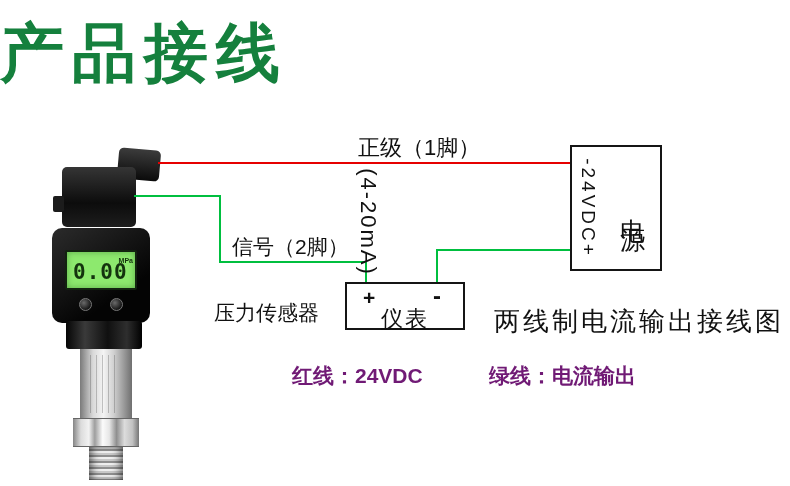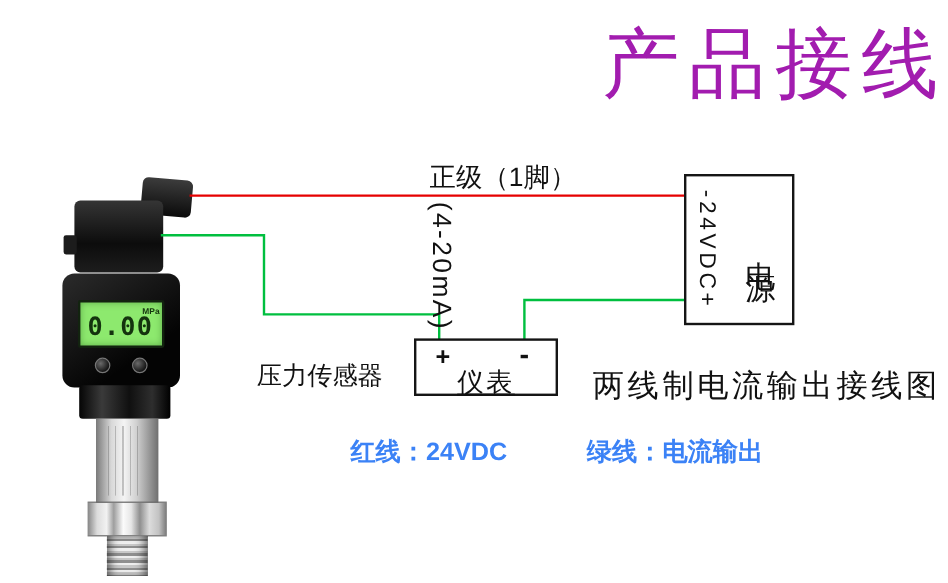--- a/index.html
+++ b/index.html
@@ -1,22 +1,22 @@
 <!DOCTYPE html>
 <html><head>
 <meta charset="utf-8">
 <style>
   * { margin:0; padding:0; box-sizing:border-box; }
   html,body { background:#ffffff; }
   body { font-family:"Liberation Sans","DejaVu Sans",sans-serif; color:#111; }
 
   .canvas { position:relative; width:790px; height:486px; background:#fff; overflow:hidden; }
 
-  .title { position:absolute; top:10px; left:0; width:100%; text-align:right;
-           font-size:64px; font-weight:normal; letter-spacing:8px; color:#a21caf; }
+  .title { position:absolute; top:10px; left:0; width:100%; text-align:left;
+           font-size:64px; font-weight:bold; letter-spacing:8px; color:#15803d; }
 
   
   .device { position:absolute; inset:0; }
   .gland { position:absolute; left:118px; top:149px; width:42px; height:31px;
            background:linear-gradient(180deg,#3c3c3c,#0a0a0a); border-radius:5px;
            transform:rotate(5deg); }
   .connector { position:absolute; left:62px; top:167px; width:74px; height:60px;
            background:linear-gradient(180deg,#353535,#0c0c0c 60%,#1d1d1d); border-radius:5px; }
   .connector-tab { position:absolute; left:53px; top:196px; width:11px; height:16px;
            background:#1c1c1c; border-radius:2px; }
@@ -65,21 +65,21 @@
   .iname { position:absolute; left:0; right:0; top:20px; text-align:center;
            font-size:22px; letter-spacing:2px;text-decoration:underline; }
 
   .pbox { position:absolute; left:570px; top:145px; width:92px; height:126px;
           border:2px solid #151515; }
   .pterm { position:absolute; left:16px; top:61px; transform:translate(-50%,-50%) rotate(90deg);
            font-size:19px; letter-spacing:3px; white-space:nowrap; }
   .pname { position:absolute; right:10px; top:50%; transform:translateY(-50%);
            writing-mode:vertical-rl; font-size:25px; letter-spacing:10px; }
 
-  .note { position:absolute; font-size:21px; font-weight:bold; color:#3b82f6; white-space:nowrap; }
+  .note { position:absolute; font-size:21px; font-weight:bold; color:#701a75; white-space:nowrap; }
   .red-note { left:292px; top:362px; }
   .green-note { left:489px; top:362px; }
 </style>
 </head>
 <body>
 
 <div class="canvas">
 
   <h1 class="title">产品接线</h1>
 
@@ -103,20 +103,21 @@
     <div class="stud"></div>
   </div>
 
   <svg class="wires" width="790" height="486" viewBox="0 0 790 486">
     <polyline points="158,163 570,163" fill="none" stroke-width="2" stroke="#e60000"></polyline>
     <polyline points="134,196 220,196 220,262 366,262 366,283" fill="none" stroke-width="2" stroke="#00bf3f"></polyline>
     <polyline points="437,283 437,250 570,250" fill="none" stroke-width="2" stroke="#00bf3f"></polyline>
   </svg>
 
   <div class="lbl positive">正级（1脚）</div>
+  <div class="lbl signal">信号（2脚）</div>
   <div class="lbl loop">(4-20mA)</div>
   <div class="lbl sensor-name">压力传感器</div>
 
   <div class="ibox">
     <span class="plus">+</span>
     <span class="minus">-</span>
     <div class="iname">仪表</div>
   </div>
 
   <div class="pbox">

